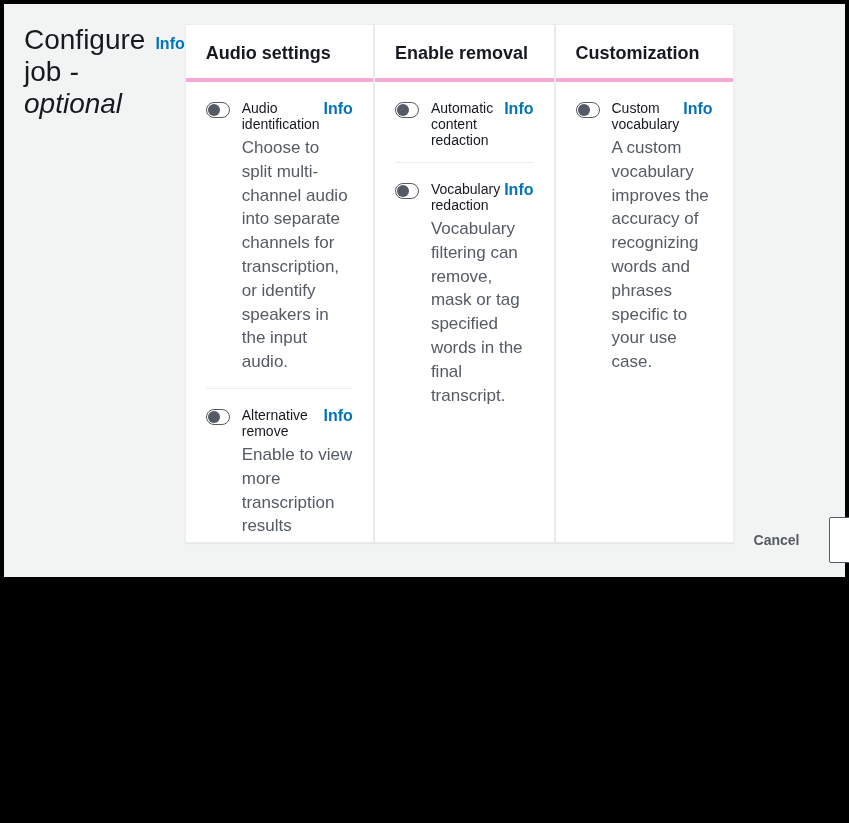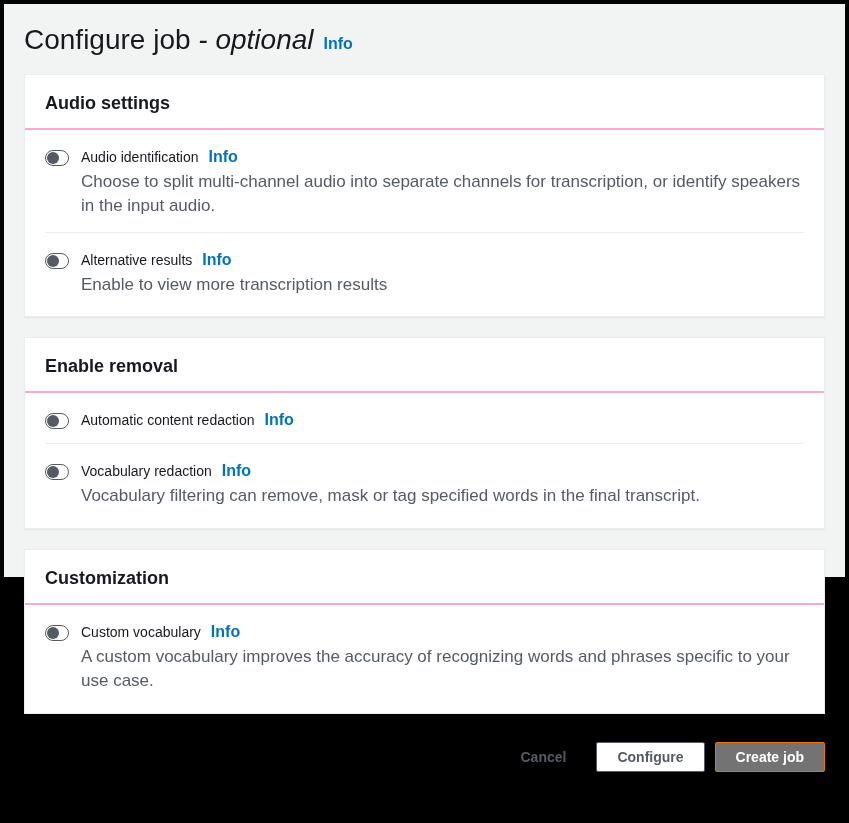--- a/index.html
+++ b/index.html
@@ -10,21 +10,20 @@
       height: 823px;
       overflow: hidden;
     }
     .outer {
       background: #f2f3f3;
       margin: 4px;
       width: 841px;
       height: 573px;
       padding: 20px 20px 14px 20px;
       display: flex;
-      flex-direction: column;
     }
     .page-header {
       display: flex;
       align-items: baseline;
       gap: 10px;
       margin-bottom: 18px;
     }
     .page-title {
       font-size: 28px;
       font-weight: 400;
@@ -39,21 +38,21 @@
       cursor: pointer;
     }
     .panel {
       background: #fff;
       border: 1px solid #eaeded;
       box-shadow: 0 1px 1px rgba(0,0,0,0.05);
       margin-bottom: 20px;
     }
     .panel-header {
       padding: 18px 20px 14px 20px;
-      border-bottom: 2px solid #f9a8d4;
+      border-bottom: 4px solid #f9a8d4;
     }
     .panel-title {
       font-size: 18px;
       font-weight: 700;
       color: #16191f;
     }
     .panel-desc {
       font-size: 12px;
       color: #545b64;
       margin-top: 6px;
@@ -88,22 +87,22 @@
       left: 1px;
       top: 1px;
       width: 12px;
       height: 12px;
       border-radius: 50%;
       background: #545b64;
     }
     .setting-main { flex: 1; }
     .setting-label-row {
       display: flex;
-      align-items: center;
-      gap: 10px;
+      align-items: flex-start;
+      gap: 4px;
     }
     .setting-label {
       font-size: 14px;
       color: #16191f;
       font-weight: 400;
     }
     .setting-desc {
       font-size: 17px;
       color: #545b64;
       margin-top: 4px;
@@ -165,21 +164,21 @@
             <span class="setting-label">Audio identification</span>
             <span class="info-link">Info</span>
           </div>
           <div class="setting-desc">Choose to split multi-channel audio into separate channels for transcription, or identify speakers in the input audio.</div>
         </div>
       </div>
       <div class="setting-row">
         <div class="toggle"></div>
         <div class="setting-main">
           <div class="setting-label-row">
-            <span class="setting-label">Alternative results</span>
+            <span class="setting-label">Alternative remove</span>
             <span class="info-link">Info</span>
           </div>
           <div class="setting-desc">Enable to view more transcription results</div>
         </div>
       </div>
     </div>
   </div>
 
   <div class="panel">
     <div class="panel-header">

